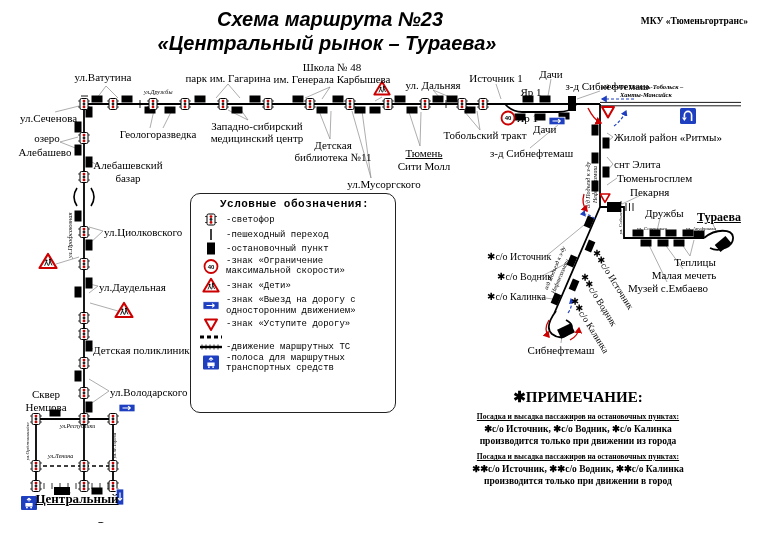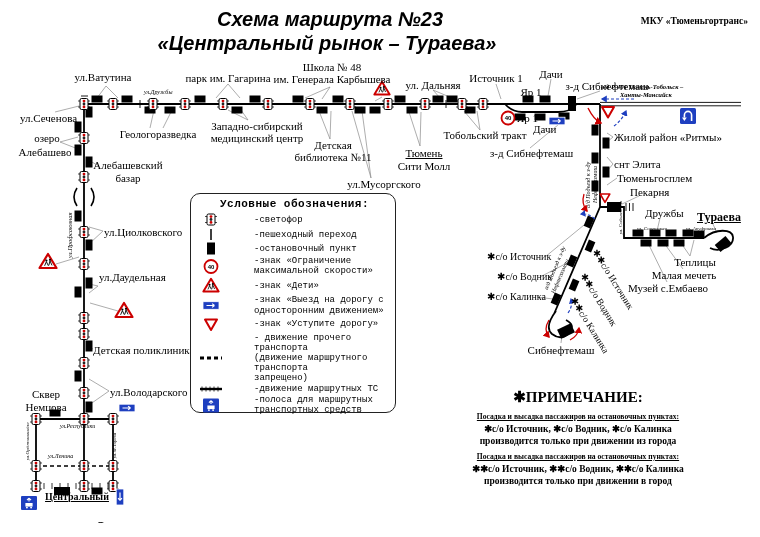--- a/index.html
+++ b/index.html
@@ -18,21 +18,21 @@
   .s6{font-size:6px;}
   .s5{font-size:5px;}
   .title{position:absolute;z-index:3;font-family:"Liberation Sans",sans-serif;
          font-weight:bold;font-style:italic;font-size:20px;transform:translateX(-50%);}
   .org{position:absolute;z-index:3;font-weight:bold;font-size:9.5px;}
   .legend{position:absolute;left:190px;top:193px;width:206px;height:220px;z-index:4;
           border:1.4px solid #222;border-radius:10px;background:#fff;
           font-family:"Liberation Mono",monospace;font-size:9px;line-height:1.12;
           padding:4px 4px 2px 7px;box-sizing:border-box;}
   .legend .ltitle{font-weight:bold;font-size:11px;text-align:center;margin-bottom:2px;letter-spacing:.5px;}
-  .lrow{display:flex;align-items:center;margin-bottom:1px;gap:28px;}
+  .lrow{display:flex;align-items:center;margin-bottom:1px;}
   .lico{flex:0 0 26px;display:flex;justify-content:center;}
   .ltx{margin-left:2px;}
   .order{position:absolute;left:189px;top:424px;width:208px;z-index:4;border:1.1px solid #333;
          background:#fff;font-weight:bold;font-size:8.6px;line-height:1.45;padding:3px 4px;box-sizing:border-box;}
   .note{position:absolute;left:425px;top:388px;width:306px;z-index:4;text-align:center;}
   .note .ntitle{font-weight:bold;font-size:15px;margin-bottom:4px;}
   .note .nh{font-weight:bold;font-size:7.6px;text-decoration:underline;margin-top:6px;}
   .note .nl{font-weight:bold;font-size:9.5px;margin-top:2px;}
 </style>
 </head>
@@ -316,26 +316,26 @@
   <div class="lbl c" style="left:684px;top:270px;">Малая мечеть</div>
   <div class="lbl c" style="left:668px;top:283px;">Музей с.Ембаево</div>
   <div class="lbl s10" style="left:487px;top:252px;">✱с/о Источник</div>
   <div class="lbl s10" style="left:497px;top:272px;">✱с/о Водник</div>
   <div class="lbl s10" style="left:487px;top:292px;">✱с/о Калинка</div>
   <div class="lbl s9" style="left:598px;top:248px;transform:rotate(58deg);transform-origin:left top;">✱✱с/о Источник</div>
   <div class="lbl s9" style="left:586px;top:272px;transform:rotate(58deg);transform-origin:left top;">✱✱с/о Водник</div>
   <div class="lbl s9" style="left:576px;top:296px;transform:rotate(58deg);transform-origin:left top;">✱✱с/о Калинка</div>
   <div class="lbl c" style="left:561px;top:345px;">Сибнефтемаш</div>
   <div class="lbl" style="left:104px;top:227px;">ул.Циолковского</div>
-  <div class="lbl" style="left:99px;top:272px;text-align:center;">ул.Даудельная</div>
+  <div class="lbl" style="left:99px;top:282px;text-align:center;">ул.Даудельная</div>
   <div class="lbl" style="left:93px;top:345px;">Детская поликлиника</div>
   <div class="lbl" style="left:110px;top:387px;">ул.Володарского</div>
   <div class="lbl c" style="left:46px;top:389px;">Сквер</div>
   <div class="lbl c" style="left:46px;top:402px;">Немцова</div>
-  <div class="lbl c b u" style="left:77px;top:492px;font-size:10px;">Центральный</div>
+  <div class="lbl c b u" style="left:77px;top:492px;font-size:13px;">Центральный</div>
   <div class="lbl c b u" style="left:77px;top:520px;font-size:15px;">рынок 3</div>
 
   <div class="lbl it s6" style="left:144px;top:89px;">ул.Дружбы</div>
   <div class="lbl it s65" style="left:67px;top:258px;transform:rotate(-90deg);transform-origin:left top;">ул.Профсоюзная</div>
   <div class="lbl it s6" style="left:60px;top:423px;">ул.Республики</div>
   <div class="lbl it s6" style="left:48px;top:453px;">ул.Ленина</div>
   <div class="lbl it s5" style="left:25px;top:460px;transform:rotate(-90deg);transform-origin:left top;">ул.Орджоникидзе</div>
   <div class="lbl it s5" style="left:112px;top:458px;transform:rotate(-90deg);transform-origin:left top;">ул.М.Тореза</div>
   <div class="lbl it b s65" style="left:601px;top:84px;">а/д Р-404 Тюмень-Тобольск –</div>
   <div class="lbl it b s65" style="left:620px;top:92px;">Ханты-Мансийск</div>
@@ -404,21 +404,20 @@
           </svg>
         </span>
         <span class="ltx">-знак «Уступите дорогу»</span>
       </div>
     <div class="lrow">
         <span class="lico">
           <svg width="24" height="8" viewBox="-12 -4 24 8">
             <line x1="-11" y1="0" x2="11" y2="0" stroke="#000" stroke-width="3" stroke-dasharray="4,3"></line>
           </svg>
         </span>
-        <span class="ltx"><span>- движение прочего транспорта</span><br><span>(движение маршрутного транспорта</span><br><span>запрещено)</span></span>
       </div>
     <div class="lrow">
         <span class="lico">
           <svg width="24" height="8" viewBox="-12 -4 24 8">
             <line x1="-11" y1="0" x2="11" y2="0" stroke="#000" stroke-width="2.4"></line>
             <path d="M-9,-2.5 V2.5 M-5,-2.5 V2.5 M-1,-2.5 V2.5 M3,-2.5 V2.5 M7,-2.5 V2.5" stroke="#000" stroke-width="0.8"></path>
           </svg>
         </span>
         <span class="ltx">-движение маршрутных ТС</span>
       </div>

